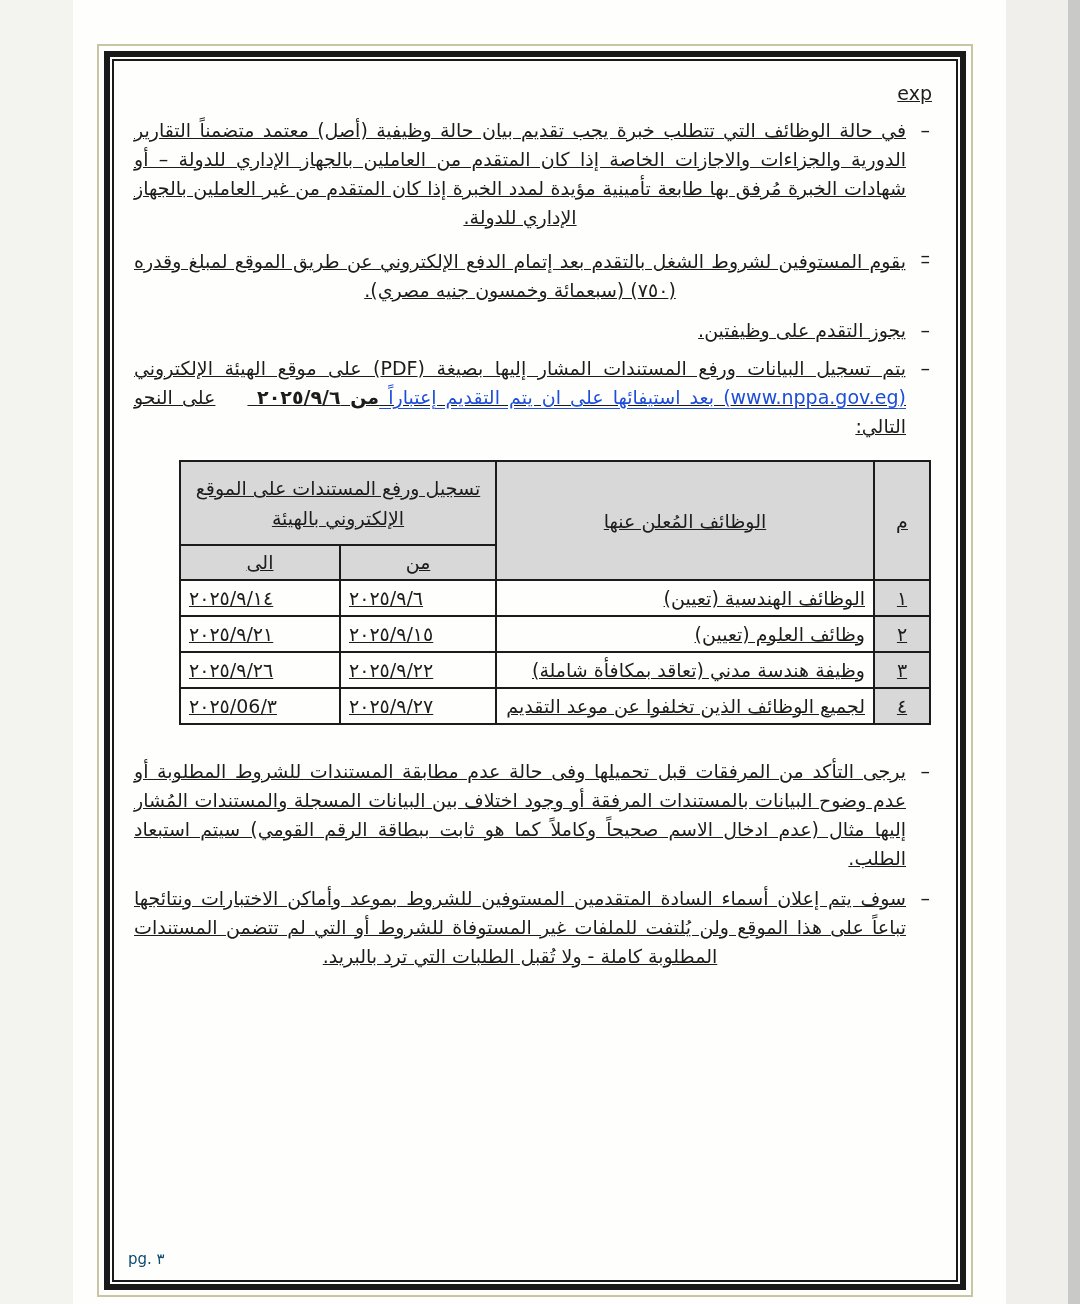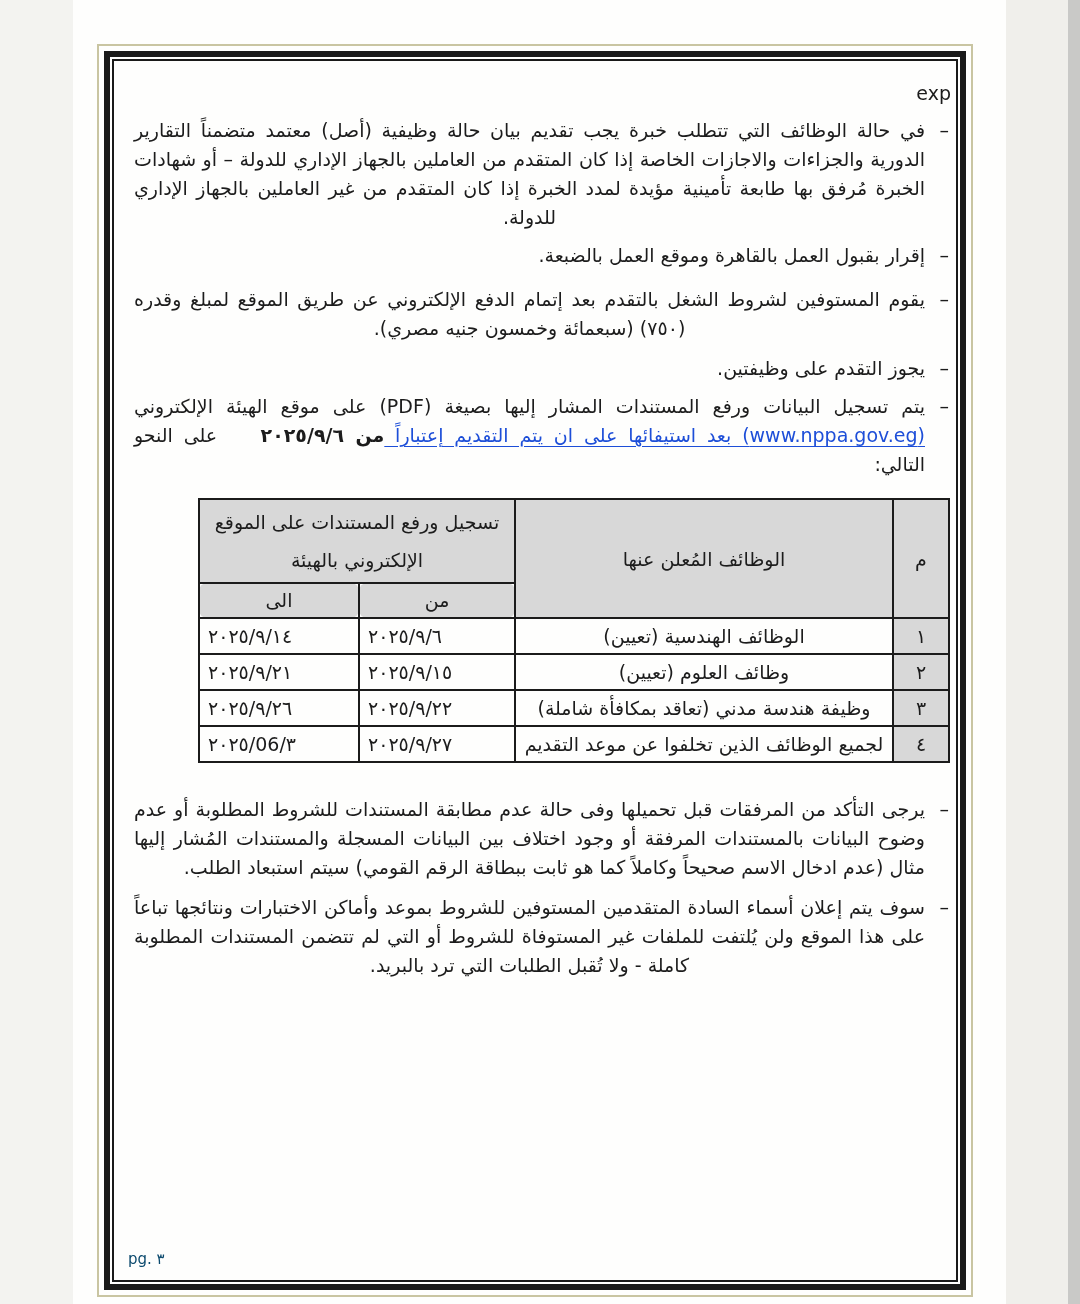--- a/index.html
+++ b/index.html
@@ -18,22 +18,22 @@
   .frame-outer{
     position:absolute;left:97px;top:44px;width:876px;height:1253px;
     border:2px solid #c9c5a2;box-sizing:border-box;background:#fefefd;
   }
   .frame-mid{position:absolute;top:5px;left:5px;right:5px;bottom:5px;border:6px solid #191919;}
   .frame-inner{position:absolute;top:2px;left:2px;right:2px;bottom:2px;border:2px solid #191919;}
 
   .content{
     position:absolute;top:0;left:0;right:0;bottom:0;
     direction:rtl;
-    padding:18px 5px 0 20px;
-    font-size:19px;line-height:29px;
+    padding:18px 24px 0 20px;
+    font-size:19px;line-height:29px;text-decoration:underline;
   }
 
   .bullet{
     position:relative;
     padding-right:26px;
     text-align:justify;
     text-align-last:right;
   }
   .bullet .dash{
     position:absolute;right:2px;top:0;
@@ -78,24 +78,24 @@
     font-size:19px;font-weight:normal;
     padding:2px 8px;
     vertical-align:middle;
     box-sizing:border-box;
   }
   .col-num{width:56px;}
   .col-job{width:378px;}
   .col-from{width:156px;}
   .col-to{width:160px;}
   th.hdr{background:#d8d8d8;text-align:center;}
-  th.hdr-top{height:84px;line-height:38px;}
-  th.hdr-sub{height:34px;border-radius:8px;}
+  th.hdr-top{height:84px;line-height:30px;}
+  th.hdr-sub{height:34px;}
   td.cell-num{background:#d8d8d8;text-align:center;font-weight:bold;height:36px;}
-  td.cell-job{text-align:center;height:36px;margin-top:10px;}
+  td.cell-job{text-align:right;height:36px;margin-top:10px;}
   td.cell-date{text-align:left;font-weight:bold;direction:ltr;}
 
   .footer-pg{
     position:absolute;bottom:6px;left:14px;
     direction:ltr;
     font-size:15px;color:#0c4a6e;
   }
 </style>
 </head>
 <body>
@@ -111,21 +111,20 @@
    <div class="content">
 
 exp
     <div class="bullet b1 last-center">
       <span class="dash">–</span>
       <span>في حالة الوظائف التي تتطلب خبرة يجب تقديم بيان حالة وظيفية (أصل) معتمد متضمناً التقارير الدورية والجزاءات والاجازات الخاصة إذا كان المتقدم من العاملين بالجهاز الإداري للدولة – أو شهادات الخبرة مُرفق بها طابعة تأمينية مؤيدة لمدد الخبرة إذا كان المتقدم من غير العاملين بالجهاز الإداري للدولة.</span>
     </div>
 
     <div class="bullet b2">
       <span class="dash">–</span>
-      <span>إقرار بقبول العمل بالقاهرة وموقع العمل بالضبعة.</span>
     </div>
 
 
     <div class="bullet b3 last-center">
       <span class="dash">–</span>
       <span>يقوم المستوفين لشروط الشغل بالتقدم بعد إتمام الدفع الإلكتروني عن طريق الموقع لمبلغ وقدره (٧٥٠) (سبعمائة وخمسون جنيه مصري).</span>
     </div>
 
     <div class="bullet b4">
       <span class="dash">–</span>

